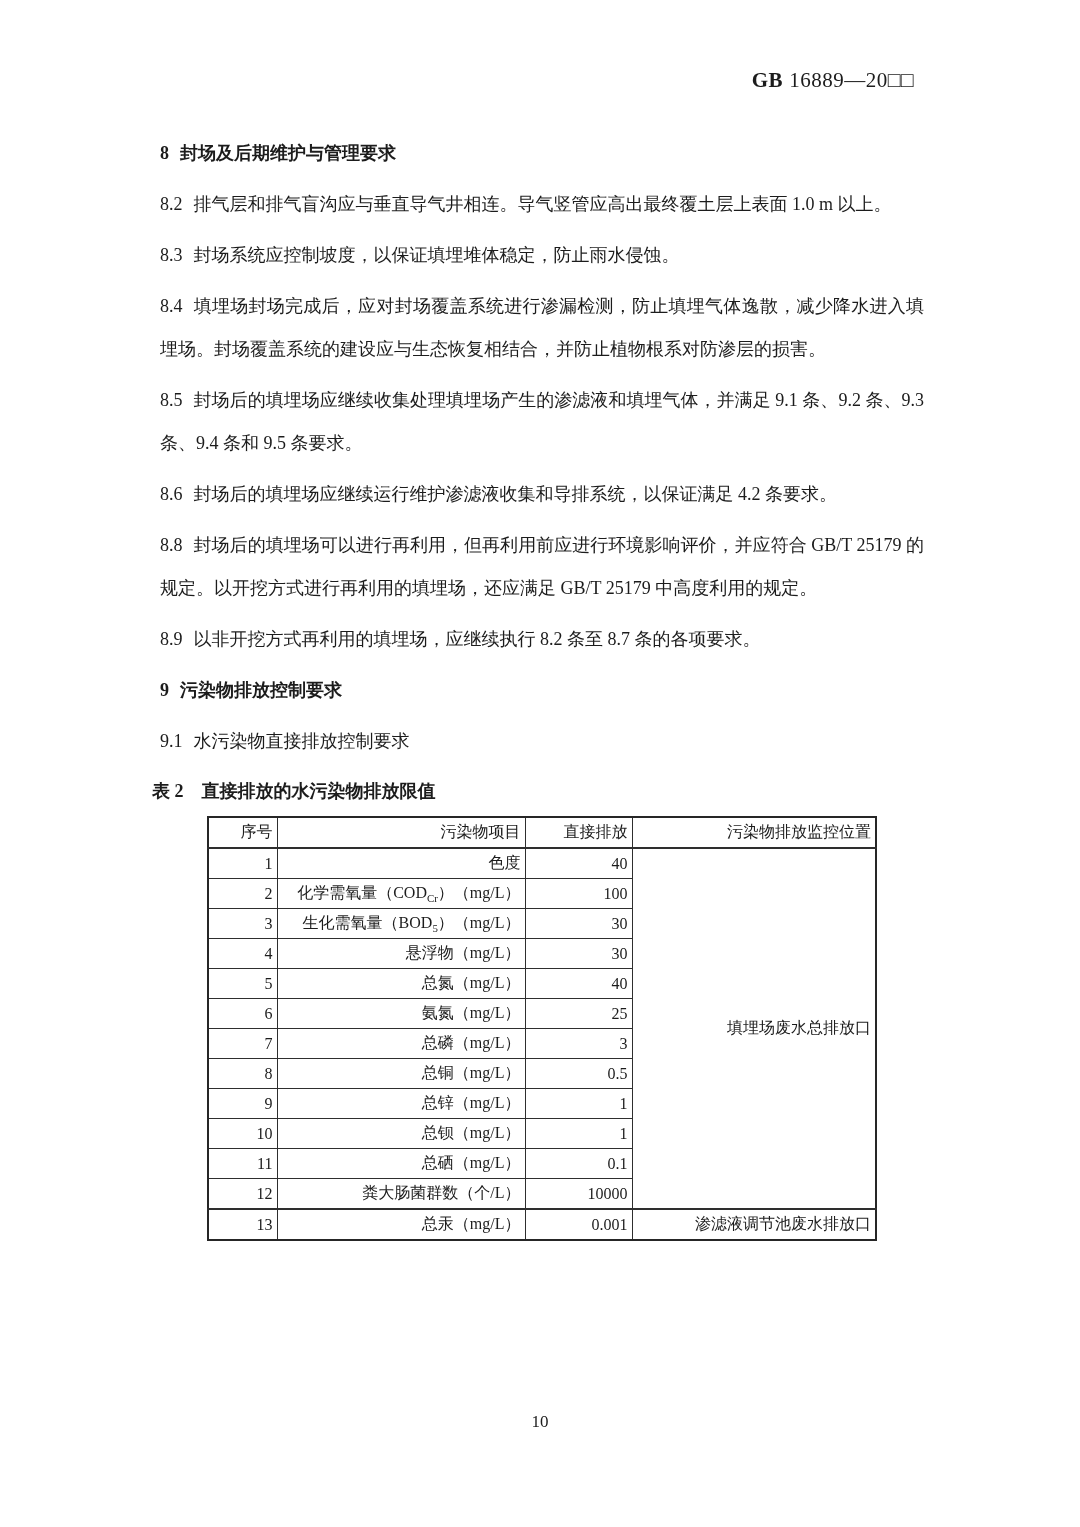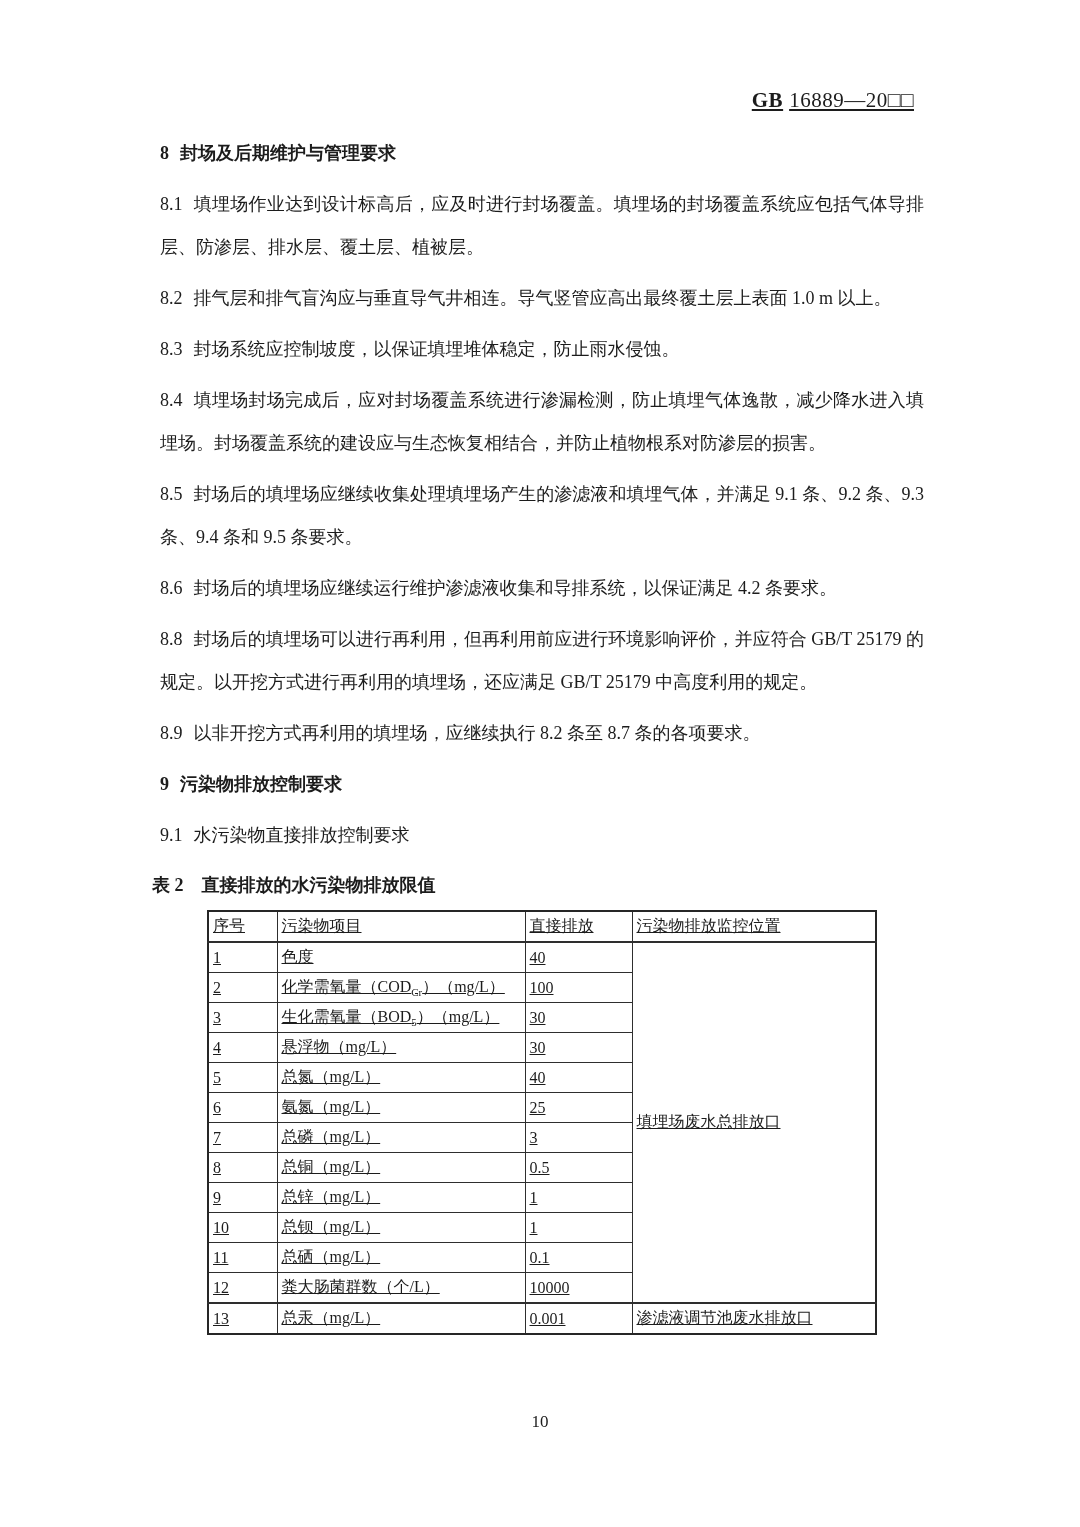--- a/index.html
+++ b/index.html
@@ -6,24 +6,23 @@
   .page {
     position:relative;
     width:1080px; height:1527px;
     margin:0 auto;
     background:#ffffff;
     font-family:"Liberation Serif","DejaVu Serif",serif;
     color:#1c1c1c;
     overflow:hidden;
   }
   .doc-number {
-    position:absolute; top:88px; right:166px;
+    position:absolute; top:68px; right:166px;
     font-size:21px; letter-spacing:0.5px;
     white-space:nowrap;
-    text-decoration:underline;
   }
   .doc-number .gb { font-weight:bold; margin-right:6px; }
   .content {
     position:absolute; left:152px; top:124px; width:780px;
   }
   .para {
     font-size:18px; line-height:43px;
     text-align:justify; text-justify:inter-ideograph;
     margin:8px;
   }
@@ -34,23 +33,23 @@
     font-size:18px; line-height:40px; margin-top:3px;
   }
   table.limits {
     width:668px; margin:5px auto 0;
     border-collapse:collapse; table-layout:fixed;
     border:2px solid #262626;
   }
   table.limits th, table.limits td {
     border:1px solid #2e2e2e;
     height:29px; padding:0 4px;
-    text-align:left; vertical-align:middle;
+    text-align:right; vertical-align:middle;
     font-size:16px; font-weight:normal;
-    overflow:hidden; white-space:nowrap;text-decoration:underline;
+    overflow:hidden; white-space:nowrap;
   }
   table.limits thead th { border-bottom-width:2px; }
   table.limits tr.last-row td { border-top-width:2px;margin-left:20px; }
   table.limits sub { font-size:0.68em; }
   .page-number {
     position:absolute; top:1412px; left:0; width:100%;
     text-align:center; font-size:17px;
   }
 </style>
 </head>
@@ -58,21 +57,20 @@
 
 <div class="page">
 
   <div class="doc-number">
     <span class="gb">GB</span><span>16889—20□□</span>
   </div>
 
   <div class="content">
     <div id="paragraphs">
         <p class="para heading"><span class="num">8</span><span>封场及后期维护与管理要求</span></p>
-        <p class="para"><span class="num">8.1</span><span>填埋场作业达到设计标高后，应及时进行封场覆盖。填埋场的封场覆盖系统应包括气体导排层、防渗层、排水层、覆土层、植被层。</span></p>
         <p class="para"><span class="num">8.2</span><span>排气层和排气盲沟应与垂直导气井相连。导气竖管应高出最终覆土层上表面 1.0 m 以上。</span></p>
         <p class="para"><span class="num">8.3</span><span>封场系统应控制坡度，以保证填埋堆体稳定，防止雨水侵蚀。</span></p>
         <p class="para"><span class="num">8.4</span><span>填埋场封场完成后，应对封场覆盖系统进行渗漏检测，防止填埋气体逸散，减少降水进入填埋场。封场覆盖系统的建设应与生态恢复相结合，并防止植物根系对防渗层的损害。</span></p>
         <p class="para"><span class="num">8.5</span><span>封场后的填埋场应继续收集处理填埋场产生的渗滤液和填埋气体，并满足 9.1 条、9.2 条、9.3 条、9.4 条和 9.5 条要求。</span></p>
         <p class="para"><span class="num">8.6</span><span>封场后的填埋场应继续运行维护渗滤液收集和导排系统，以保证满足 4.2 条要求。</span></p>
         <p class="para"><span class="num">8.8</span><span>封场后的填埋场可以进行再利用，但再利用前应进行环境影响评价，并应符合 GB/T 25179 的规定。以开挖方式进行再利用的填埋场，还应满足 GB/T 25179 中高度利用的规定。</span></p>
         <p class="para"><span class="num">8.9</span><span>以非开挖方式再利用的填埋场，应继续执行 8.2 条至 8.7 条的各项要求。</span></p>
         <p class="para heading"><span class="num">9</span><span>污染物排放控制要求</span></p>
         <p class="para"><span class="num">9.1</span><span>水污染物直接排放控制要求</span></p>
       </div>

